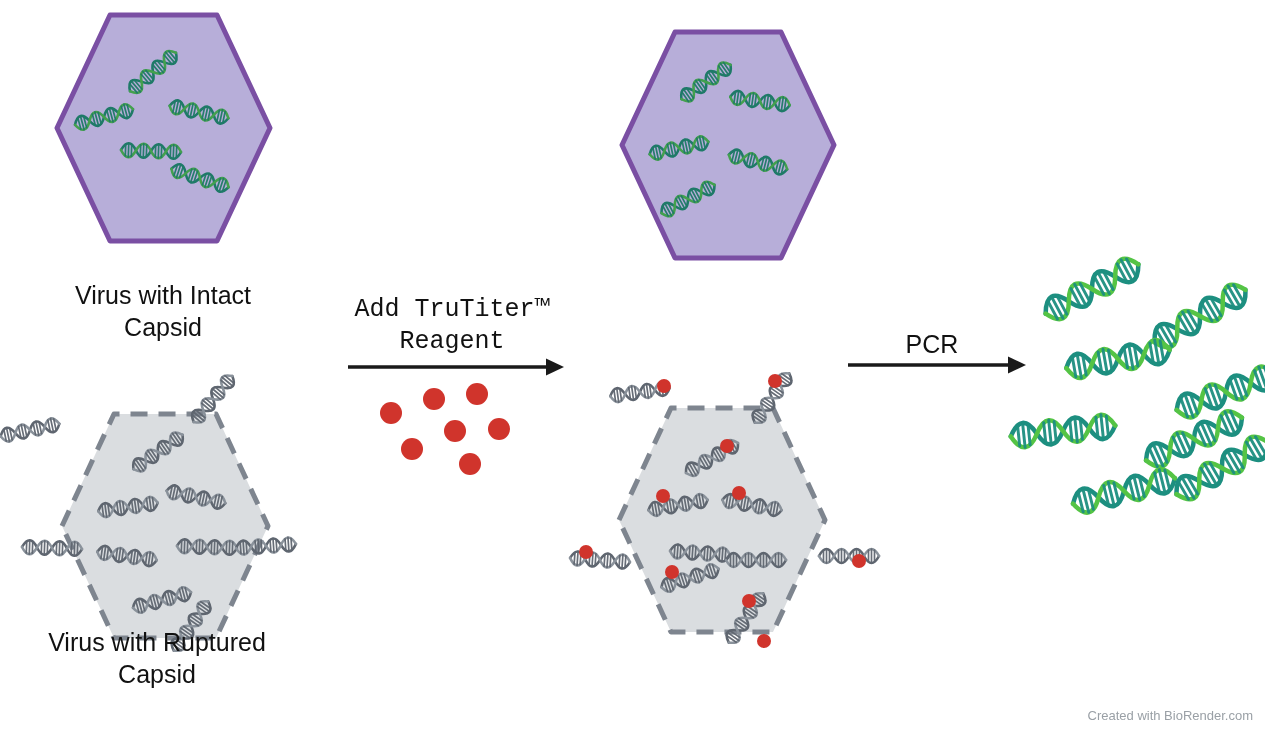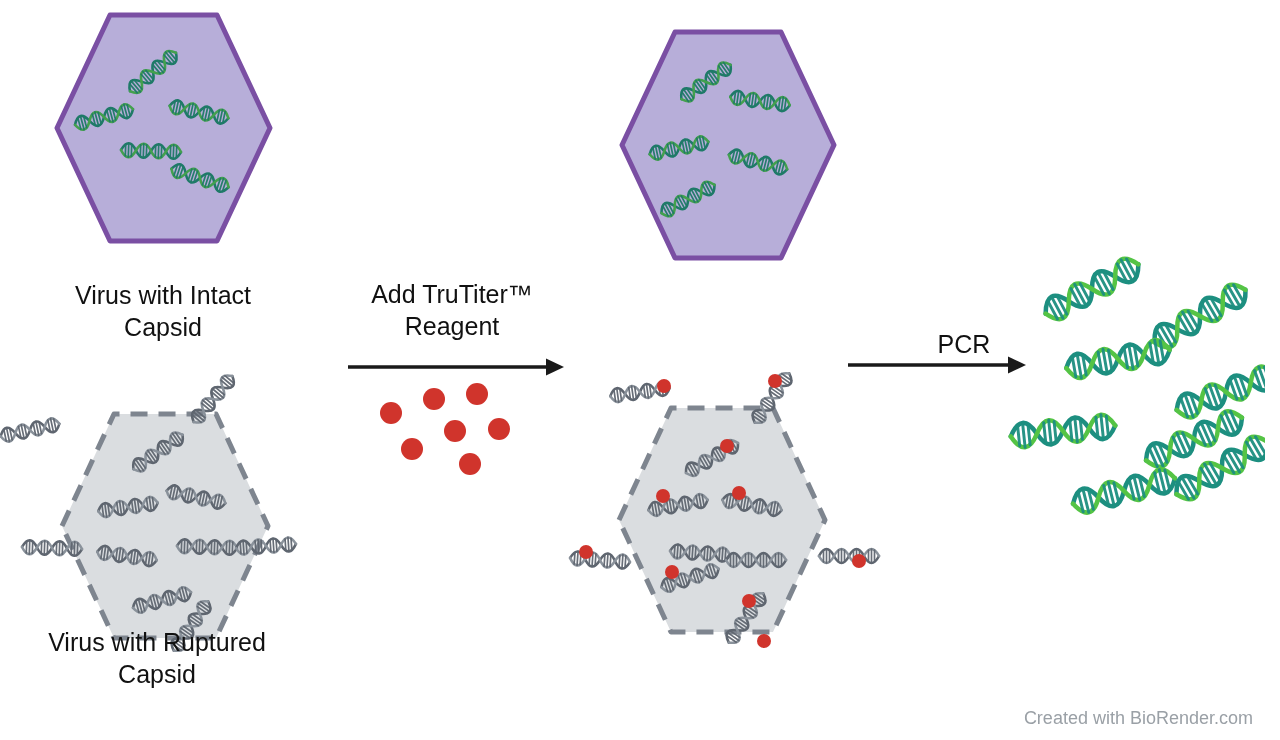--- a/index.html
+++ b/index.html
@@ -7,24 +7,24 @@
     position:relative;width:1265px;height:740px;background:#ffffff;
     font-family:"Liberation Sans", sans-serif;overflow:hidden;
   }
   .gfx{position:absolute;left:0;top:0;}
   .label{
     position:absolute;white-space:pre-line;text-align:center;
     font-size:25px;line-height:1.28;color:var(--text-black,#111111);
   }
   .label-intact{left:23px;top:279px;width:280px;}
   .label-ruptured{left:7px;top:626px;width:300px;}
-  .label-step1{left:332px;top:278px;width:240px;}
-  .label-step2{left:914px;top:328px;width:100px;}
+  .label-step1{left:332px;top:294px;width:240px;font-family:Liberation Mono, monospace;}
+  .label-step2{left:882px;top:328px;width:100px;}
   .watermark{
-    position:absolute;right:12px;top:708px;font-size:18px;
+    position:absolute;right:12px;top:708px;font-size:13px;
     color:var(--watermark-gray,#9aa0a6);white-space:nowrap;
   }
   
   .hex-intact{
     fill:var(--intact-capsid-fill,#b7aed9);
     stroke:var(--intact-capsid-stroke,#7a4fa3);
     stroke-width:5;stroke-linejoin:round;
   }
   .hex-ruptured{
     fill:var(--ruptured-capsid-fill,#dadde0);

